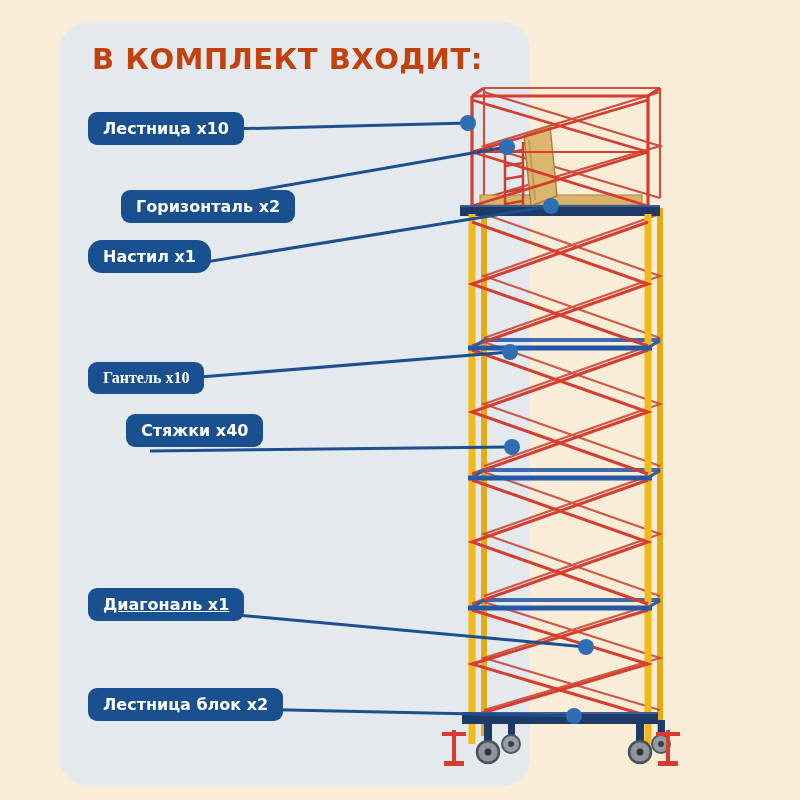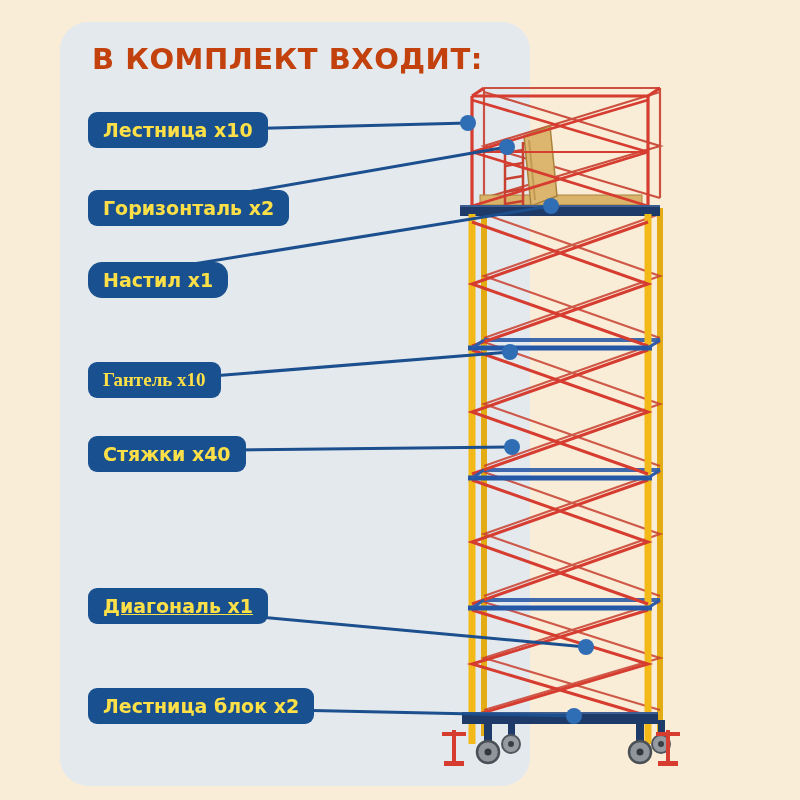--- a/index.html
+++ b/index.html
@@ -18,30 +18,30 @@
   .overlay {
     position: absolute; left: 0; top: 0; z-index: 2;
   }
   .title {
     position: absolute; left: 92px; top: 42px; z-index: 3;
     font-size: 29px; font-weight: 800; color: #c2410c;
     letter-spacing: 0.5px; white-space: nowrap;
   }
   .label {
     position: absolute; left: 88px; z-index: 3;
-    background: #19508f; color: #fde047;
-    font-size: 19px; font-weight: 700;
+    background: #19508f; color: #ffffff;
+    font-size: 16px; font-weight: 700;
     padding: 7px 15px; border-radius: 9px;
     white-space: nowrap;
   }
   .label-1 { top: 112px; }
-  .label-2 { top: 190px; }
-  .label-3 { top: 262px; border-radius: 14px; }
+  .label-2 { top: 190px; margin-left: 33px; }
+  .label-3 { top: 240px; border-radius: 14px; }
   .label-4 { top: 362px; font-family: Liberation Serif, serif; }
-  .label-5 { top: 436px; }
+  .label-5 { top: 414px; margin-left: 38px; }
   .label-6 { top: 588px; text-decoration: underline; }
   .label-7 { top: 688px; }
 </style>
 </head>
 <body>
 
 <div class="panel"></div>
 
 <svg class="overlay" width="800" height="800" viewBox="0 0 800 800">
 

